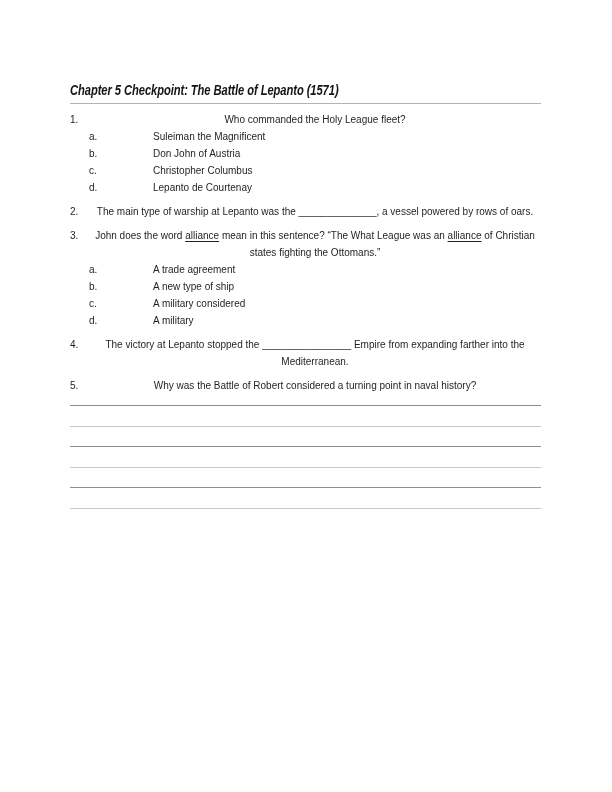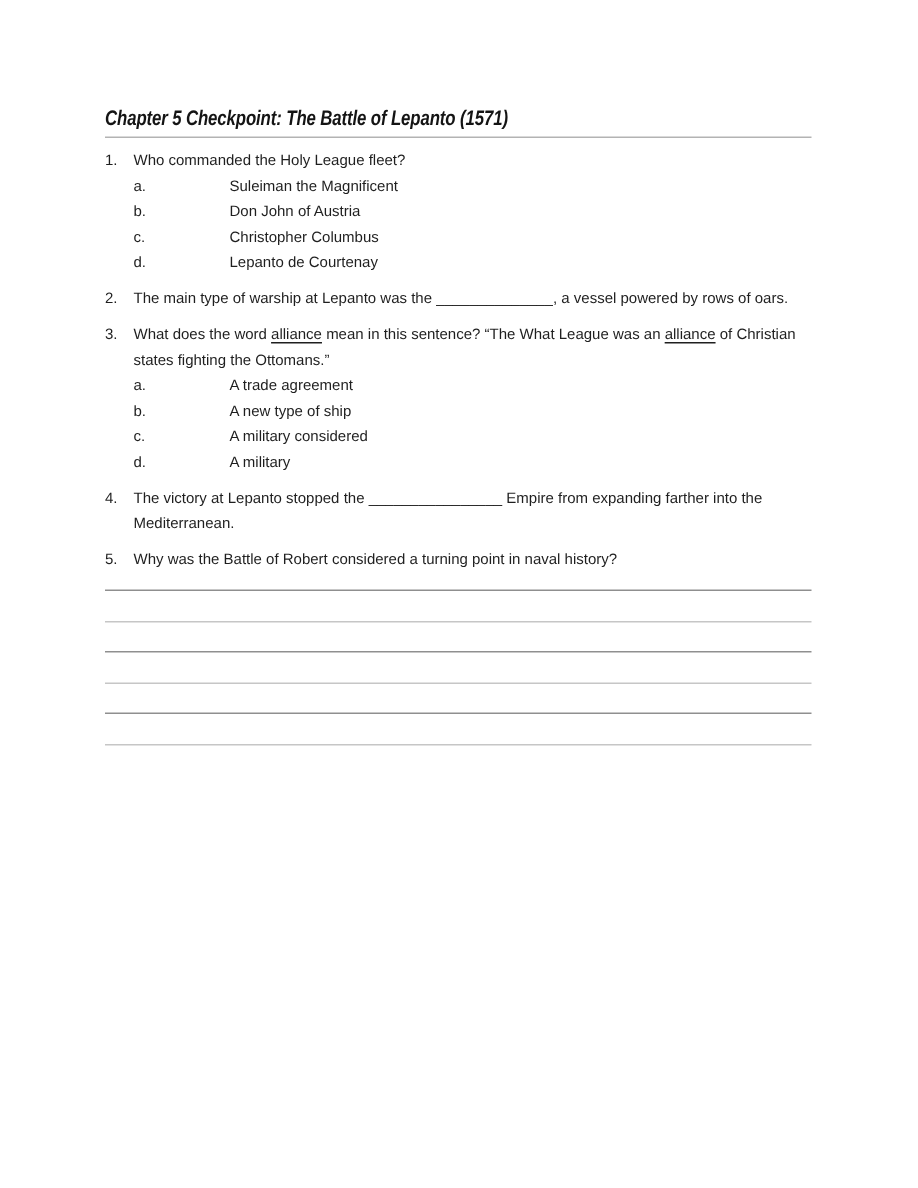--- a/index.html
+++ b/index.html
@@ -10,20 +10,21 @@
     background: #ffffff;
     padding: 70px 71px 0 70px;
     font-family: "Liberation Sans", "DejaVu Sans", sans-serif;
     font-size: 10px;
     color: #1f1f1f;
     overflow: hidden;
   }
   .title-wrap {
     border-bottom: 1px solid #b3b3b3;
     padding-bottom: 5px;
+    margin-top: 12px;
   }
   .title-text {
     display: inline-block;
     font-family: "Liberation Sans", "DejaVu Sans", sans-serif;
     font-weight: bold;
     font-style: italic;
     font-size: 14px;
     color: #141414;
     transform: scaleX(0.80);
     transform-origin: left center;
@@ -31,21 +32,21 @@
     letter-spacing: -0.1px;
   }
   .intro {
     margin-top: 11px;
     line-height: 17px;
   }
   .questions { margin-top: 0; }
   .question { margin-top: 7px; }
   .q-row { display: flex; line-height: 17px; }
   .q-num { width: 19px; flex: 0 0 19px; }
-  .q-body { flex: 1; }
+  .q-body { flex: 1; text-align: center; }
   .opt-row { display: flex; line-height: 17px; padding-left: 19px; }
   .opt-letter { width: 18px; flex: 0 0 18px; }
   .opt-text { flex: 1; margin-left: 46px; }
   .u { text-decoration: underline; text-underline-offset: 2px; }
   .answer-lines { margin-top: 11px; }
   .answer-line { height: 20.5px; border-top: 1px solid #8f8f8f; }
   .answer-line:nth-child(even) { border-top-color: #c6c6c6; }
 </style>
 </head>
 <body>
@@ -81,21 +82,21 @@
       </div>
       <div class="question">
         <div class="q-row">
           <div class="q-num">2.</div>
           <div class="q-body"><span>The main type of warship at Lepanto was the ______________, a vessel powered by rows of oars.</span></div>
         </div>
       </div>
       <div class="question">
         <div class="q-row">
           <div class="q-num">3.</div>
-          <div class="q-body"><span>What does the word </span><span class="u">alliance</span><span> mean in this sentence? “The What League was an </span><span class="u">alliance</span><span> of Christian states fighting the Ottomans.”</span></div>
+          <div class="q-body"><span>John does the word </span><span class="u">alliance</span><span> mean in this sentence? “The What League was an </span><span class="u">alliance</span><span> of Christian states fighting the Ottomans.”</span></div>
         </div>
         <div class="opt-row">
           <div class="opt-letter">a.</div>
           <div class="opt-text">A trade agreement</div>
         </div>
         <div class="opt-row">
           <div class="opt-letter">b.</div>
           <div class="opt-text">A new type of ship</div>
         </div>
         <div class="opt-row">

